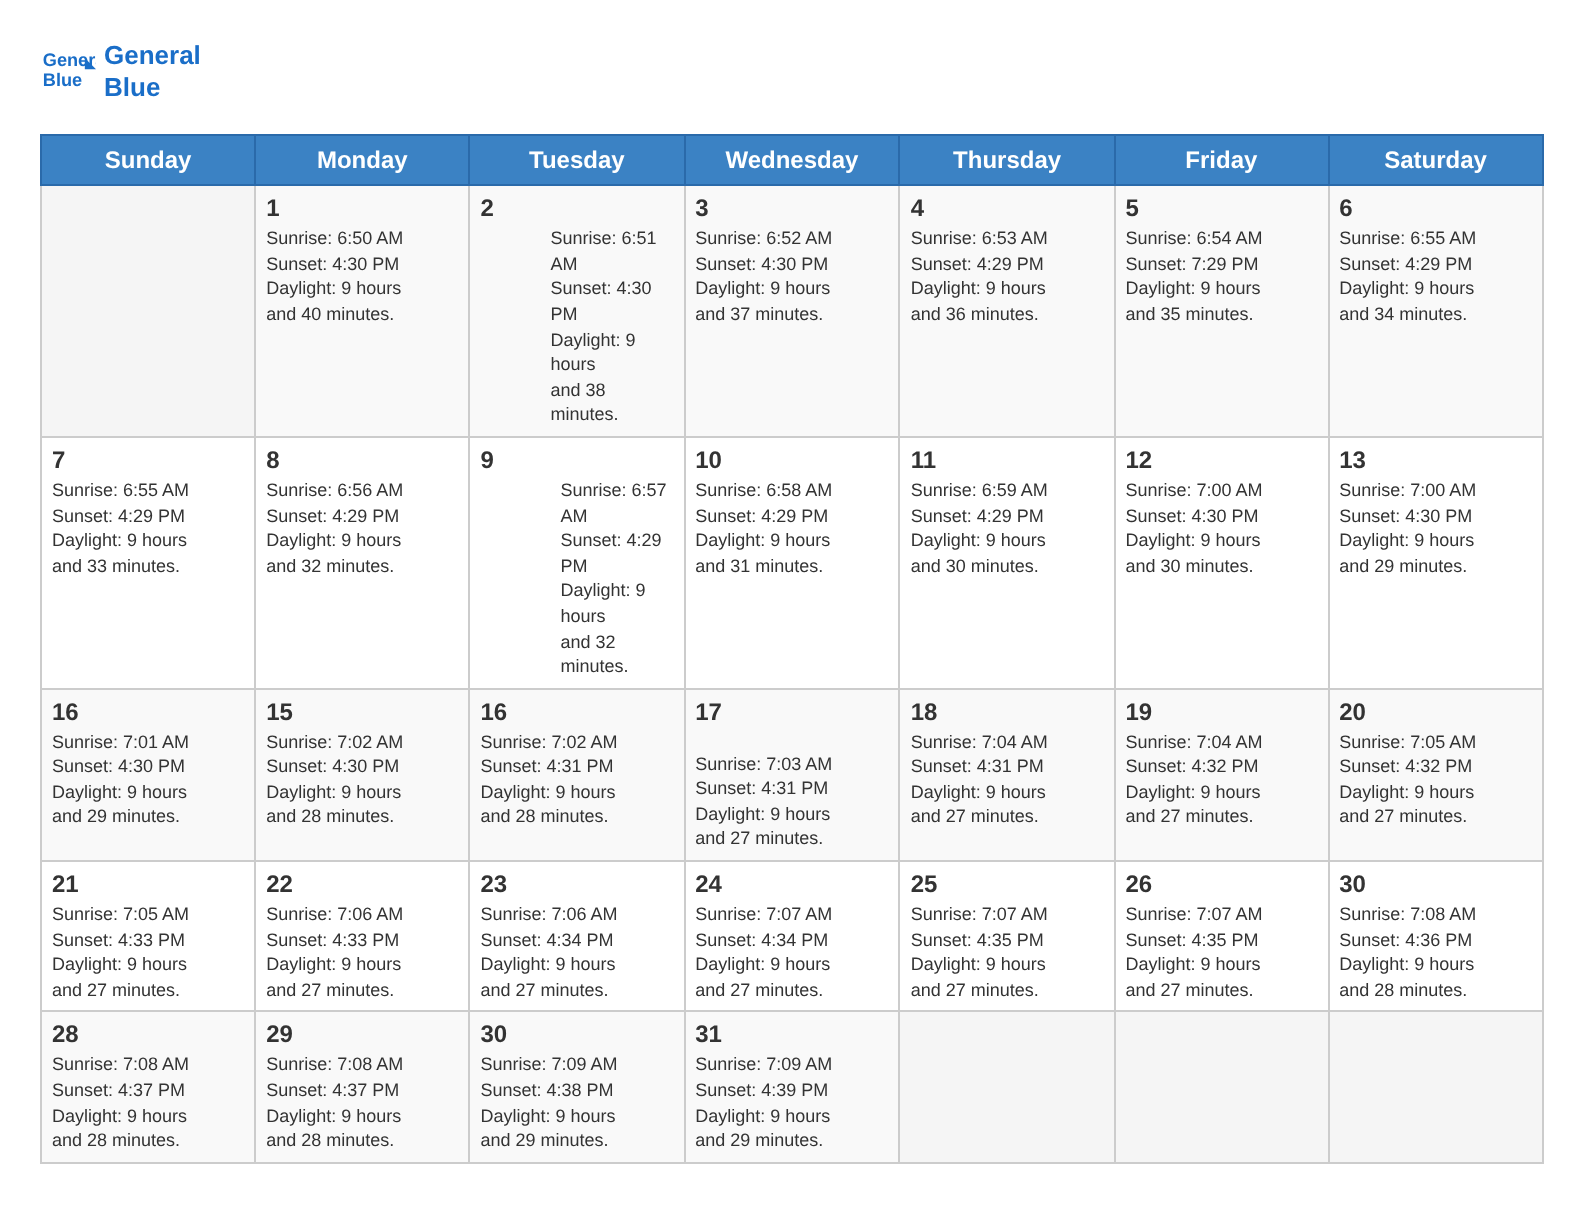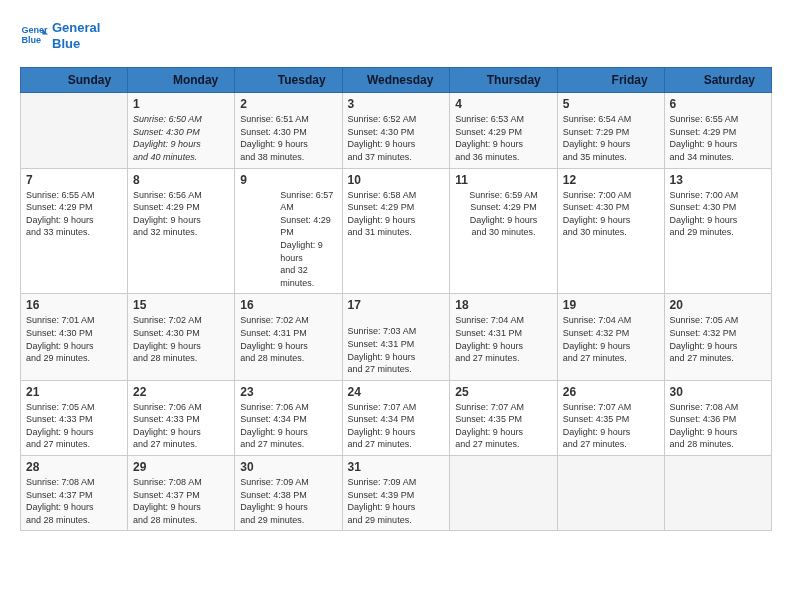--- a/index.html
+++ b/index.html
@@ -46,25 +46,25 @@
       font-size: 13px;
       color: #444;
     }
     .calendar {
       width: 100%;
       border-collapse: collapse;
       border: 1px solid #bbb;
     }
     .calendar thead th {
       background-color: #3b82c4;
-      color: #0f172a;
+      color: #ffffff;
       font-size: 12px;
       font-weight: bold;
       padding: 5px 16px;
-      text-align: right;
+      text-align: center;
       border: 1px solid #2a6aaa;
     }
     .calendar tbody td {
       border: 1px solid #ccc;
       vertical-align: top;
       padding: 4px 5px;
       font-size: 9.5px;
       color: #333;
       width: 108px;
       min-height: 80px;
@@ -120,28 +120,28 @@
         <th>Thursday</th>
         <th>Friday</th>
         <th>Saturday</th>
       </tr>
   </thead>
   <tbody id="calendar-body">
   <tr>
         <td class="empty-cell"></td>
         <td>
           <span class="day-number">1</span>
-          <div class="cell-content" style="white-space: pre-line; font-style: italic;">Sunrise: 6:50 AM
+          <div class="cell-content" style="white-space: pre-line;">Sunrise: 6:50 AM
 Sunset: 4:30 PM
 Daylight: 9 hours
 and 40 minutes.</div>
         </td>
         <td>
           <span class="day-number">2</span>
-          <div class="cell-content" style="white-space: pre-line;">Sunrise: 6:51 AM
+          <div class="cell-content" style="white-space: pre-line; margin-left: 35px;">Sunrise: 6:51 AM
 Sunset: 4:30 PM
 Daylight: 9 hours
 and 38 minutes.</div>
         </td>
         <td>
           <span class="day-number">3</span>
           <div class="cell-content" style="white-space: pre-line;">Sunrise: 6:52 AM
 Sunset: 4:30 PM
 Daylight: 9 hours
 and 37 minutes.</div>
@@ -192,21 +192,21 @@
         </td>
         <td>
           <span class="day-number">10</span>
           <div class="cell-content" style="white-space: pre-line;">Sunrise: 6:58 AM
 Sunset: 4:29 PM
 Daylight: 9 hours
 and 31 minutes.</div>
         </td>
         <td>
           <span class="day-number">11</span>
-          <div class="cell-content" style="white-space: pre-line; text-align: center;">Sunrise: 6:59 AM
+          <div class="cell-content" style="white-space: pre-line;">Sunrise: 6:59 AM
 Sunset: 4:29 PM
 Daylight: 9 hours
 and 30 minutes.</div>
         </td>
         <td>
           <span class="day-number">12</span>
           <div class="cell-content" style="white-space: pre-line;">Sunrise: 7:00 AM
 Sunset: 4:30 PM
 Daylight: 9 hours
 and 30 minutes.</div>

